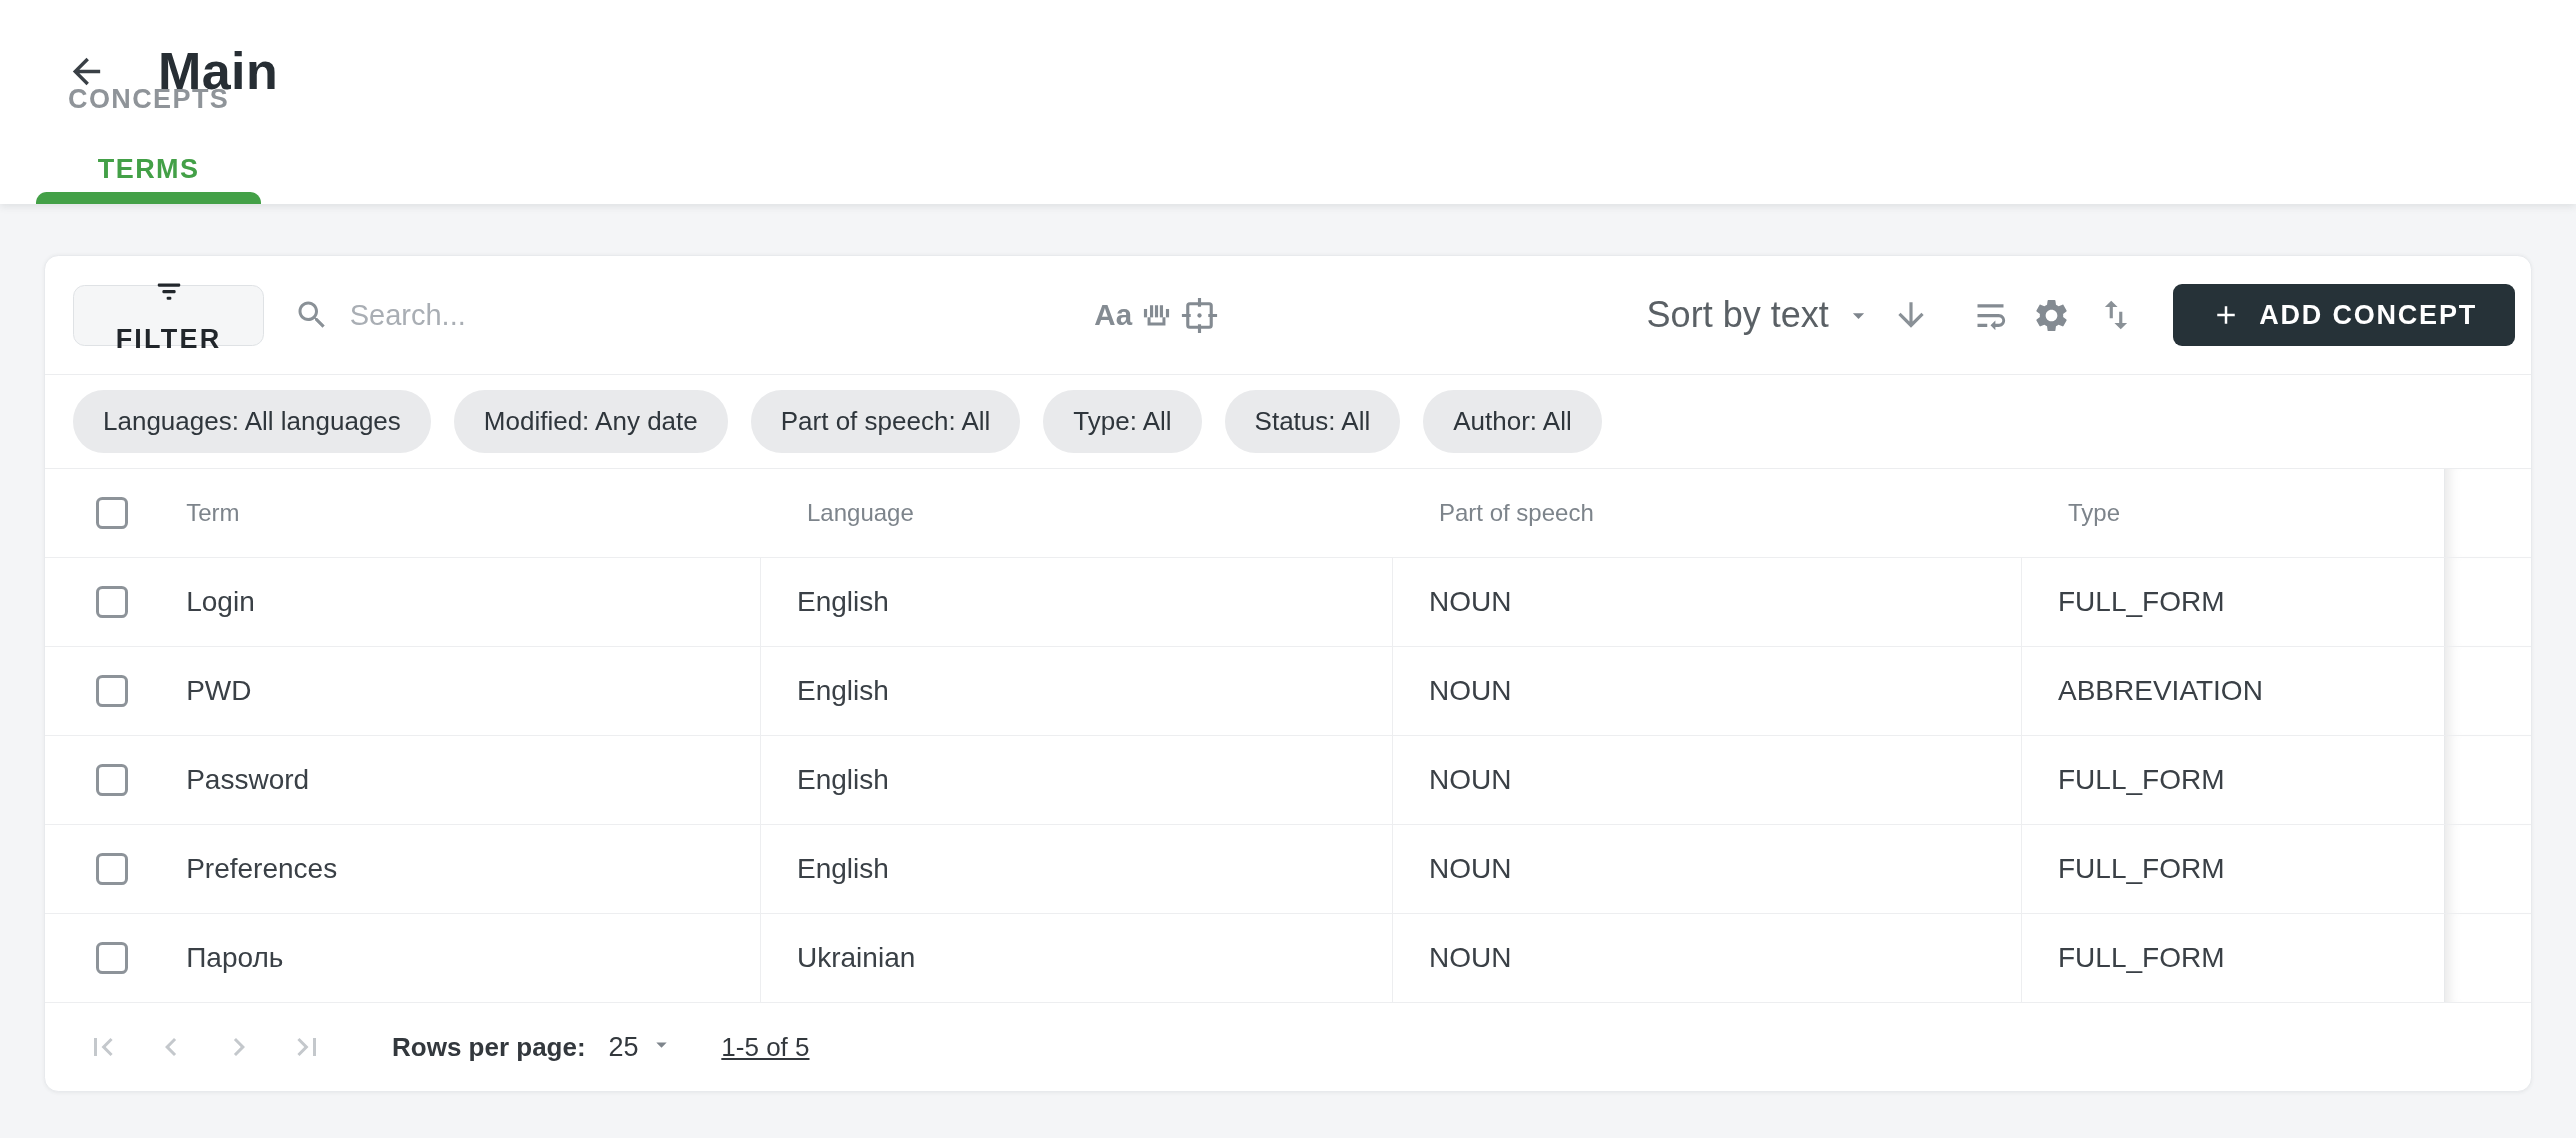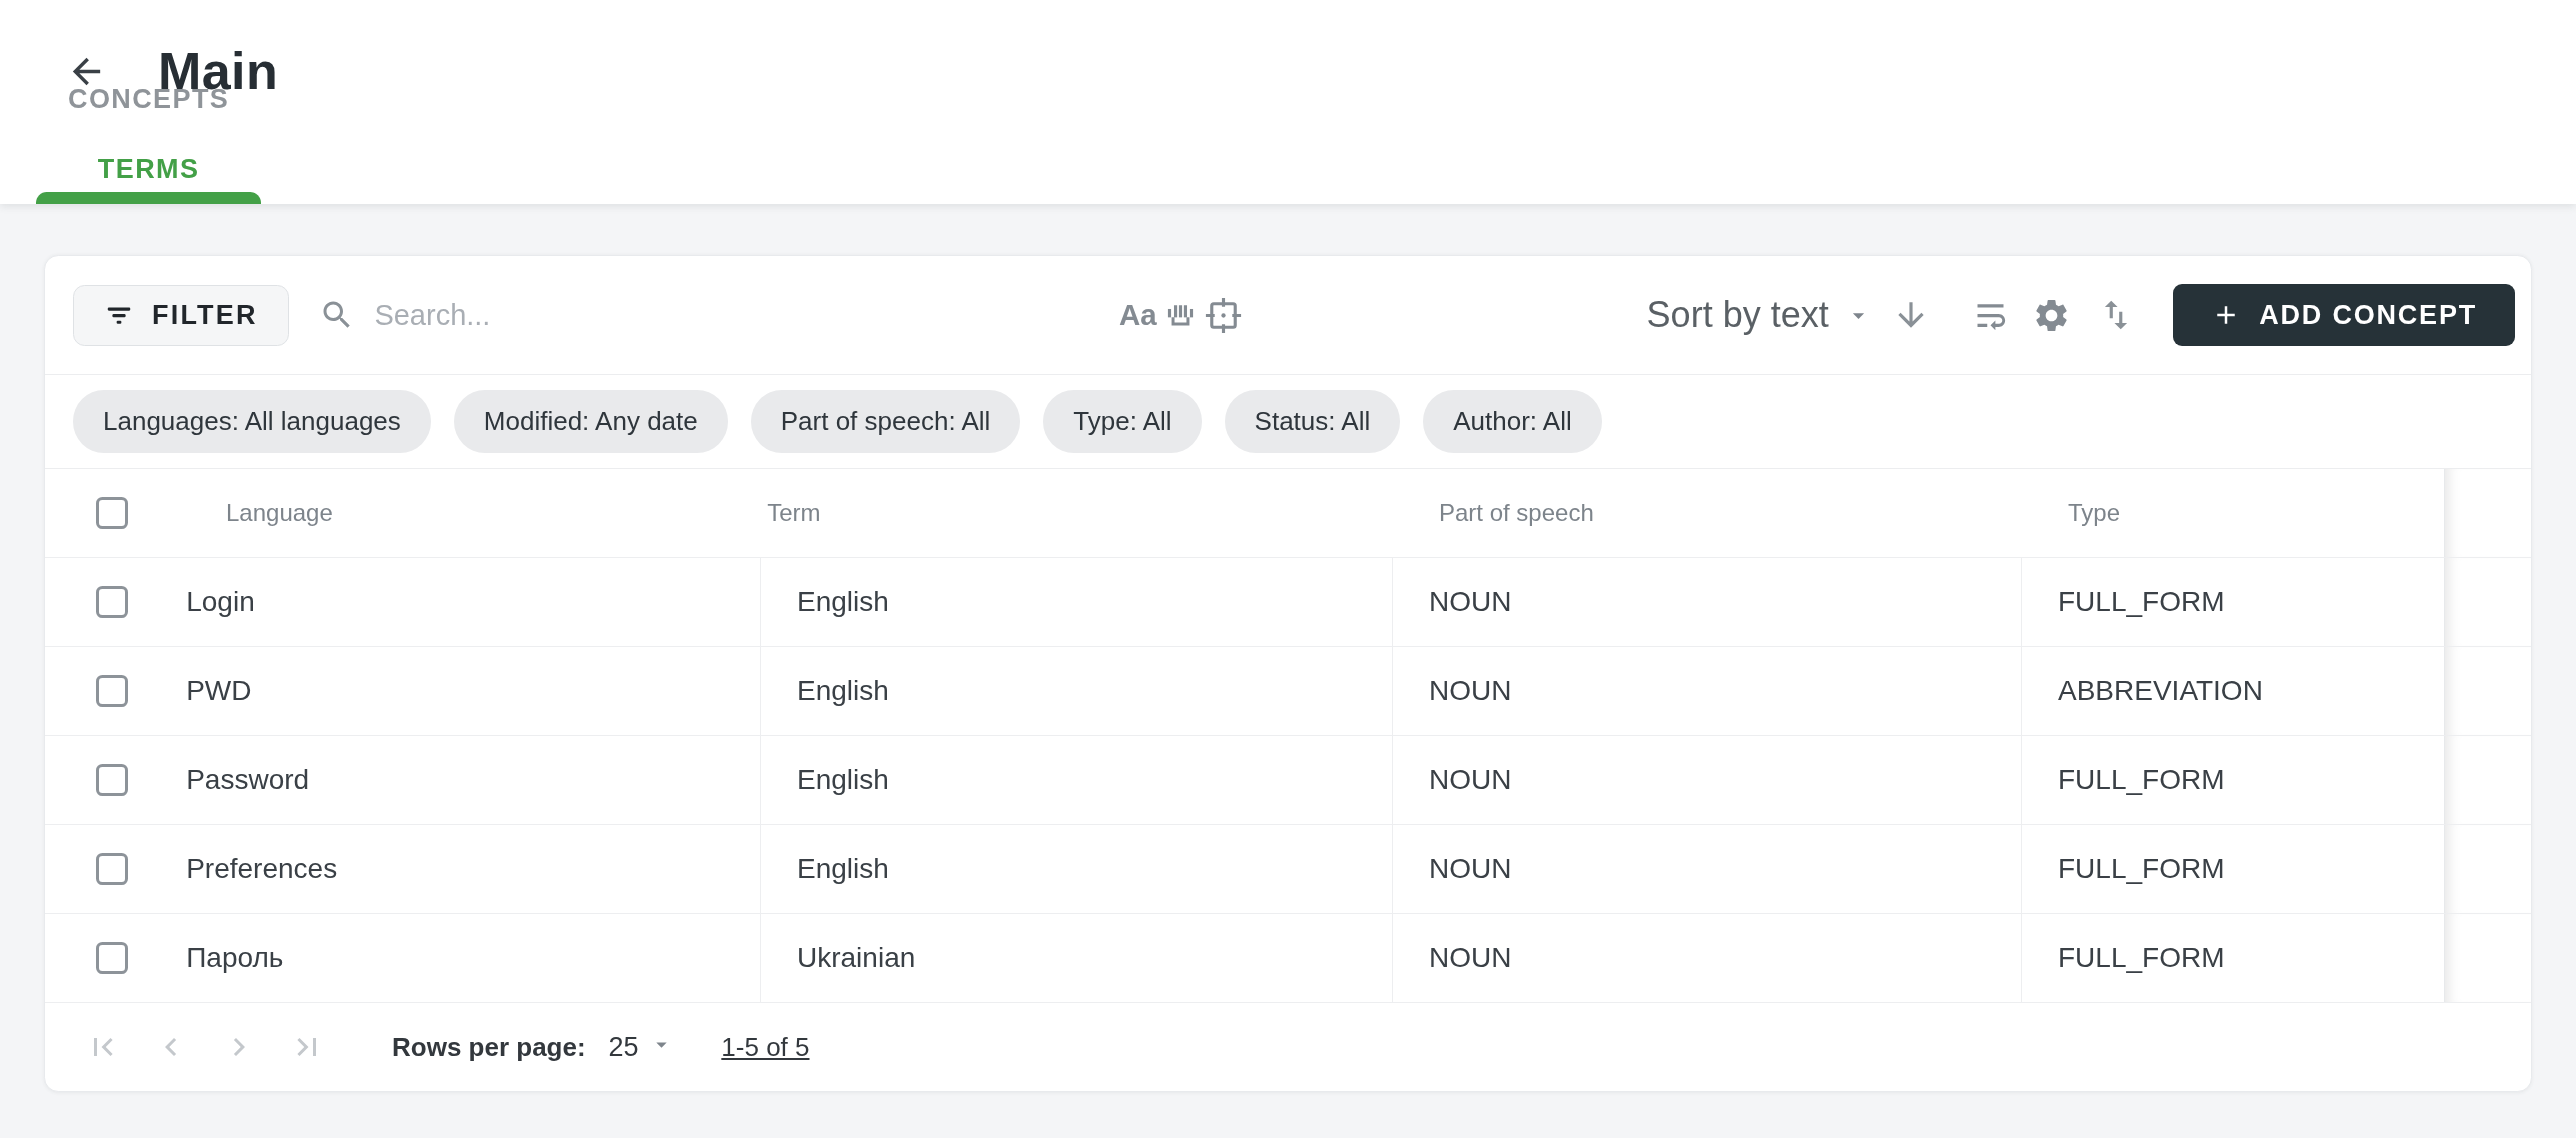--- a/index.html
+++ b/index.html
@@ -18,21 +18,21 @@
          font-size:27px; font-weight:600; letter-spacing:1.4px; color:#8F9499; cursor:pointer; background:none; border:none; }
   .tab.active { color:#43A047; }
   .tab-indicator { position:absolute; left:0; bottom:0; width:100%; height:11.6px; background:#43A047; border-radius:10.7px 10.7px 0 0; }
   
   .card { width:2488px; margin:51px auto 0 44px; background:#FFFFFF; border:0.9px solid #E8EAED; border-radius:14.3px;
           box-shadow:0 0.9px 3.6px rgba(60,64,67,0.07); overflow:hidden; }
   
   .toolbar { height:119px; display:flex; align-items:center; padding:0 16px 0 28px; border-bottom:0.9px solid #ECEDEF; }
   .filter-btn { height:61px; min-width:191px; padding:0 30px; display:flex; align-items:center; justify-content:center; gap:18px;
                 background:#F5F6F7; border:1.8px solid #DFE2E5; border-radius:11.6px; cursor:pointer;
-                font-family:inherit; font-size:27px; font-weight:700; letter-spacing:2.2px; color:#21262B; }
+                font-family:inherit; font-size:27px; font-weight:700; letter-spacing:2.2px; color:#21262B;flex-direction:column; }
   .search-box { display:flex; align-items:center; margin-left:30px; gap:19.7px; }
   .search-input { border:none; outline:none; font-family:inherit; font-size:29px; color:#3A4046; width:626px; background:transparent; }
   .search-input::placeholder { color:#A9AEB4; }
   .search-opts { display:flex; align-items:center; margin-left:116px; }
   .icon-btn { background:none; border:none; cursor:pointer; width:43px; height:43px; display:flex; align-items:center; justify-content:center; padding:0; }
   .match-case { font-size:29.5px; font-weight:600; color:#848B92; font-family:inherit; }
   .toolbar-right { margin-left:auto; display:flex; align-items:center; }
   .sort-select { display:flex; align-items:center; gap:16px; background:none; border:none; cursor:pointer;
                  font-family:inherit; font-size:36px; color:#5A6065; }
   .sort-dir { margin-left:18px; }
@@ -201,22 +201,22 @@
       <button class="chip">Type: All</button>
       <button class="chip">Status: All</button>
       <button class="chip">Author: All</button>
     </div>
 
     <div class="ttable">
       <div class="trow thead-row">
         <div class="cell-check">
           <span class="checkbox"></span>
         </div>
+        <div class="th c-term">Term</div>
         <div class="th c-lang">Language</div>
-        <div class="th c-term">Term</div>
         <div class="th c-pos">Part of speech</div>
         <div class="th c-type">Type</div>
         <div class="c-sliver"></div>
       </div>
 
       <div class="trow data-row">
         <div class="cell-check">
           <span class="checkbox"></span>
         </div>
         <div class="td c-term">Login</div>

